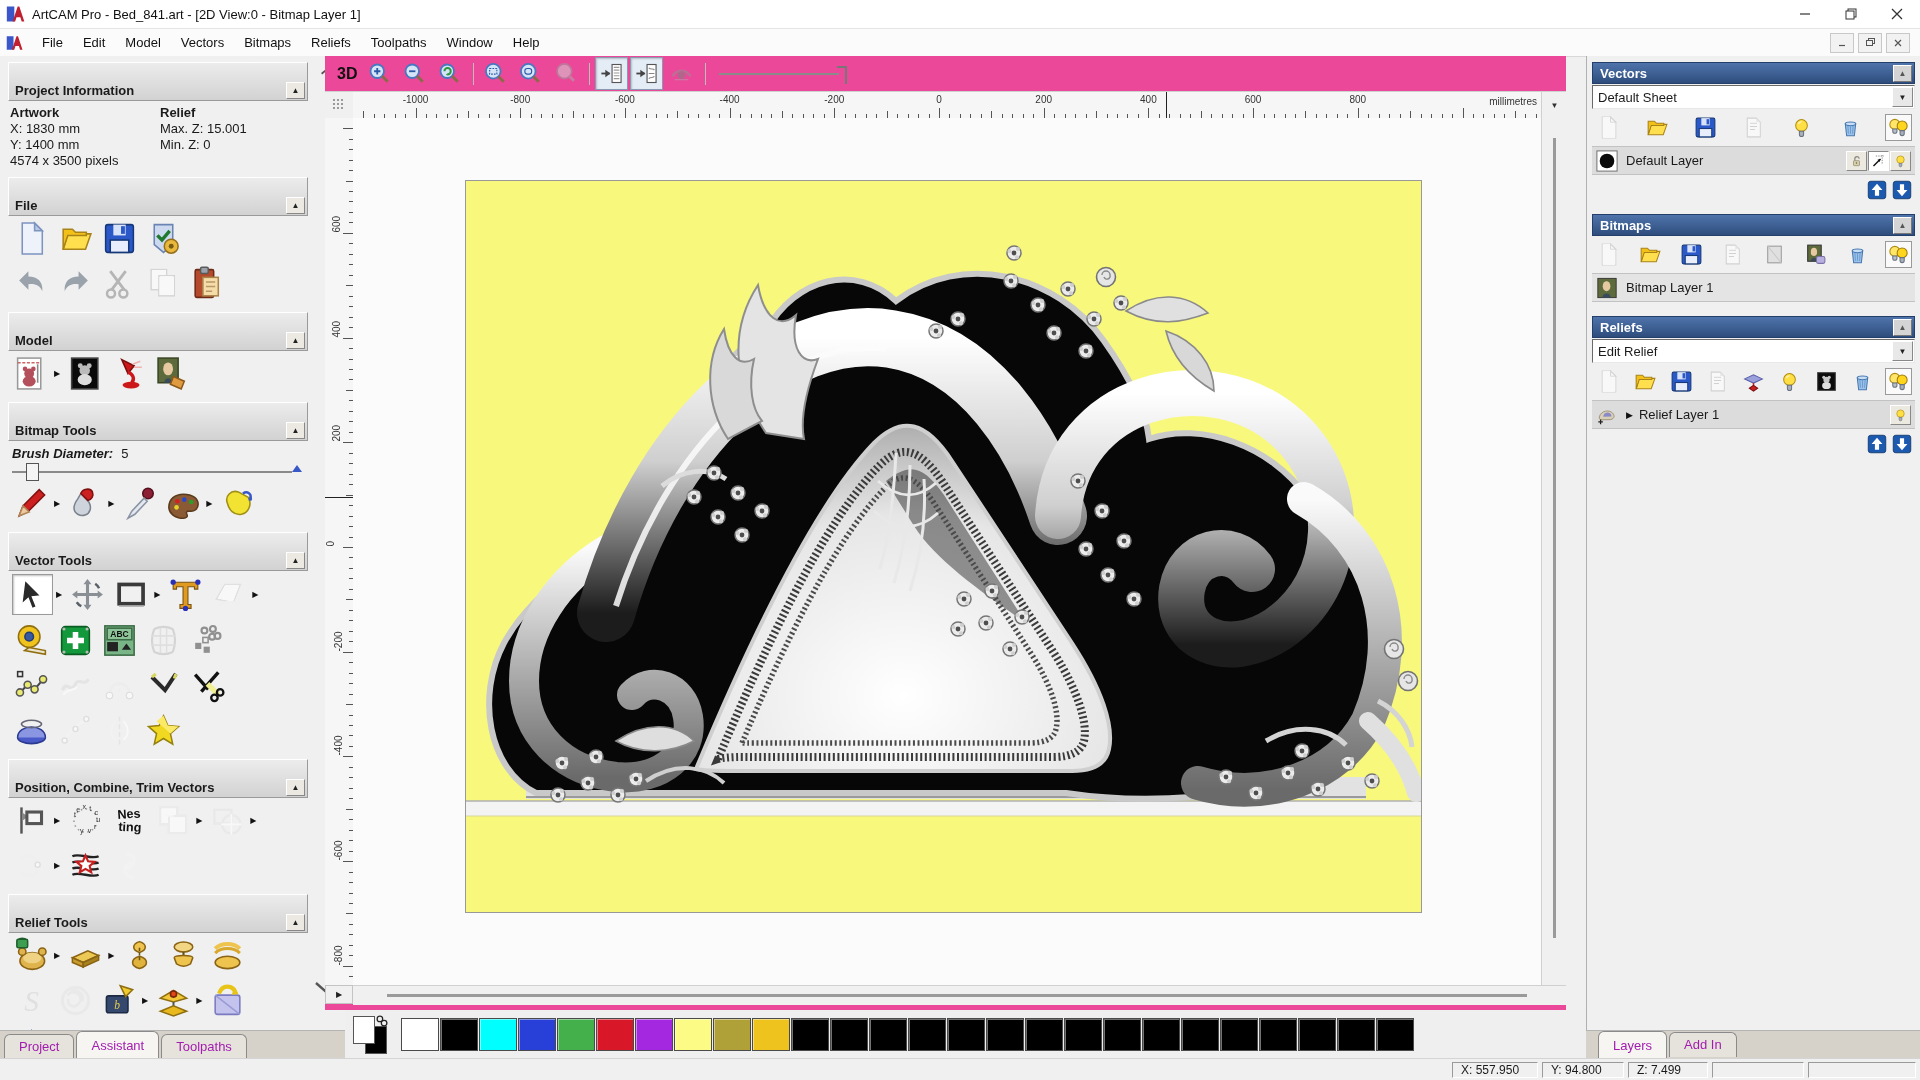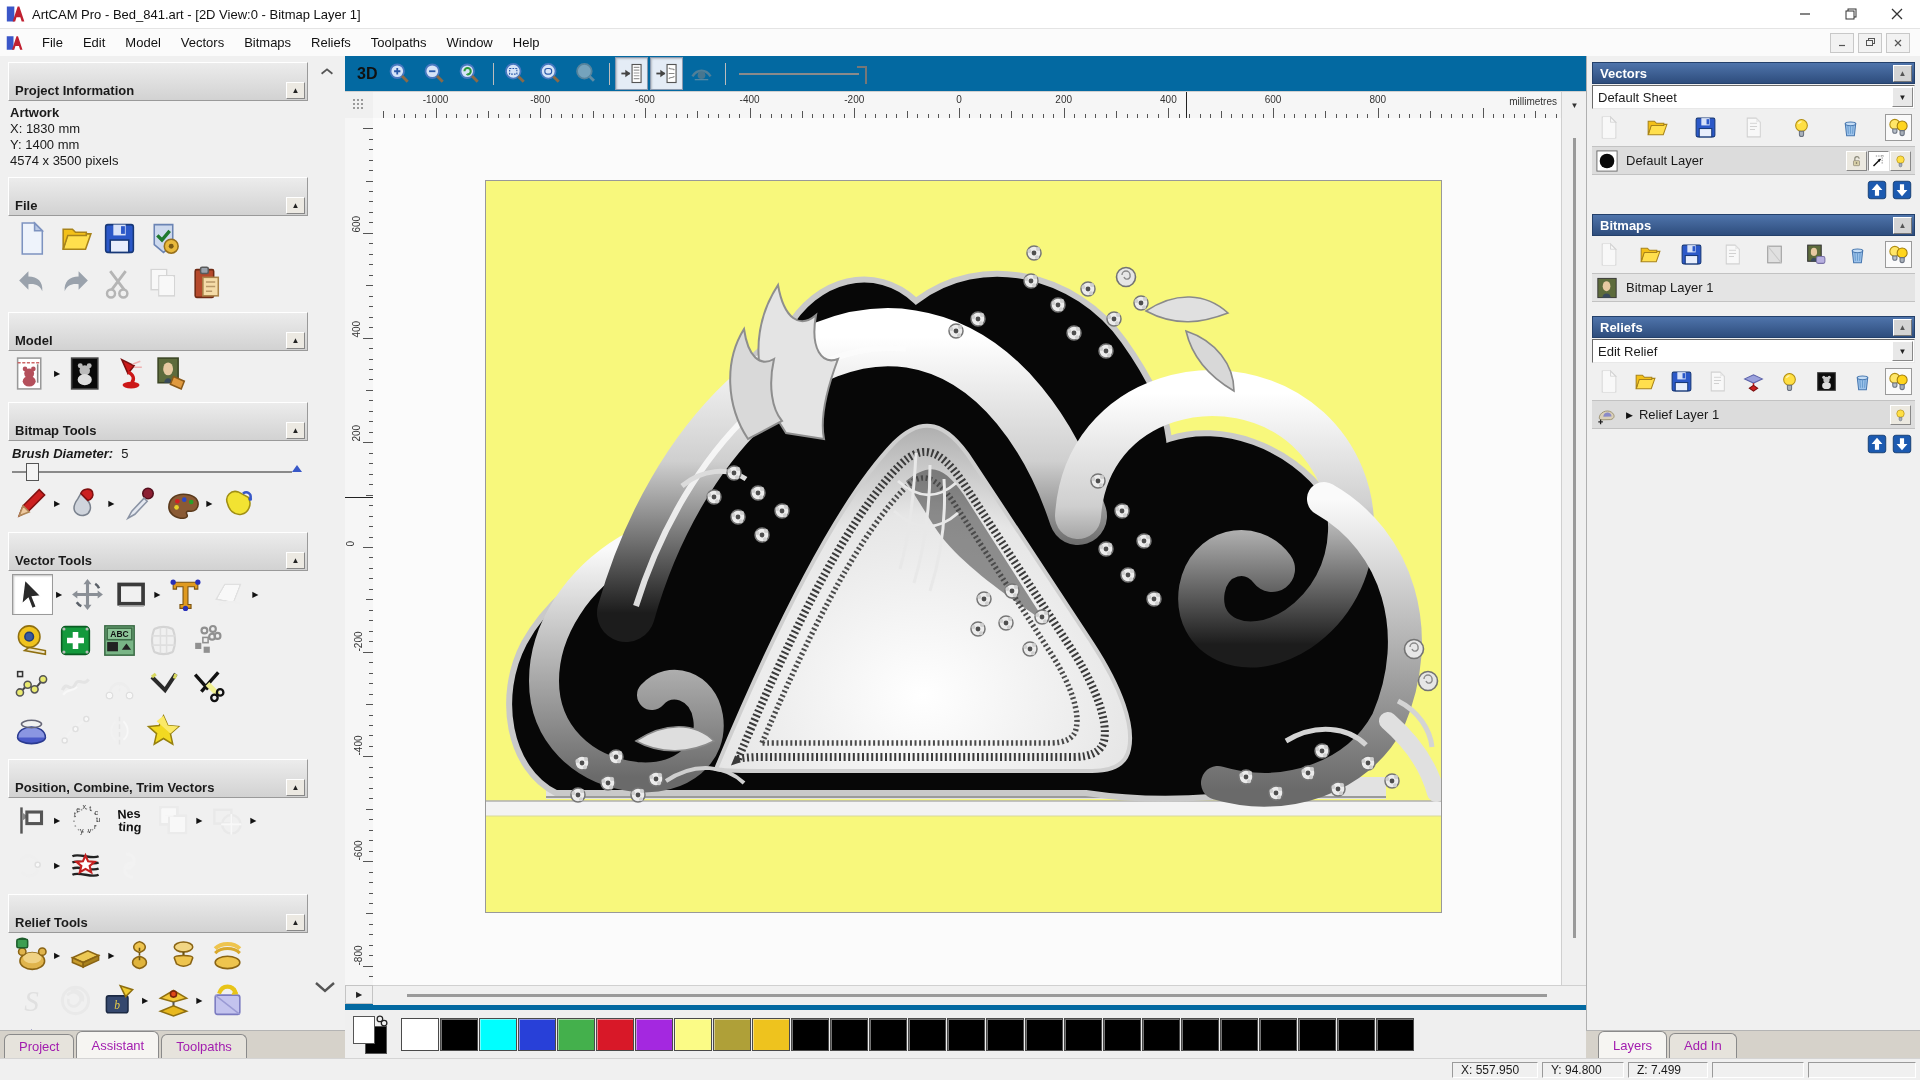--- a/index.html
+++ b/index.html
@@ -54,21 +54,21 @@
   #lp-scrollup{left:318px;top:8px;width:18px;height:16px;}
   #lp-scrolldown{left:312px;top:922px;width:26px;height:18px;}
   .chev{width:100%;height:100%;}
 
   
   #bl-tabs{left:0;top:1030px;width:345px;height:28px;background:#d6d2ca;border-top:1px solid #b4b4b4;display:flex;align-items:flex-end;padding-left:4px;box-sizing:border-box;}
   .tab{padding:4px 14px 5px 14px;background:#e6e3dc;border:1px solid #8a8a8a;border-bottom:none;border-radius:6px 6px 0 0;margin-right:2px;font-size:13px;color:#a21caf;position:relative;top:1px;}
   .tab.active{background:#f6f5f2;padding-top:6px;top:0;z-index:2;}
 
   
-  #canvas{left:345px;top:56px;width:1241px;height:954px;background:#0369a1;}
+  #canvas{left:325px;top:56px;width:1241px;height:954px;background:#ec4899;}
   #tb2d{position:absolute;left:0;top:0;width:100%;height:36px;display:flex;align-items:center;padding-left:6px;box-sizing:border-box;border-bottom:1px solid #d0d0d0;}
   #tb2d .tbbtn{width:27px;height:27px;padding:2px;margin-right:2px;border:1px solid transparent;}
   #tb2d .tbbtn svg{width:100%;height:100%;}
   #tb2d .tbbtn.pressed{border:1px solid #8a9ab0;background:#e4ecf6;box-shadow:inset 1px 1px 2px rgba(0,0,0,.2);}
   #tb2d .tbbtn.dis{filter:grayscale(1) opacity(.55);}
   #tb3d{font-weight:bold;font-size:16px;color:#111;padding:0 6px;background:none;border:none;font-family:"Liberation Sans",sans-serif;}
   .tbsep{width:1px;height:22px;background:#bcbcbc;margin:0 5px;}
   #tbslider{position:relative;width:140px;height:20px;margin-left:8px;}
   #tbslider .track{position:absolute;left:0;top:9px;width:120px;height:2px;background:#8a8a8a;}
   #tbslider .handle{position:absolute;left:118px;top:2px;width:8px;height:16px;border:2px solid #777;border-left:none;border-bottom:none;}
@@ -119,21 +119,21 @@
   .layerrow{height:27px;background:#dcdcdc;border-top:1px solid #c2c2c2;border-bottom:1px solid #c2c2c2;display:flex;align-items:center;padding:0 4px;}
   .layerrow .lthumb{width:22px;height:22px;margin-right:8px;flex:0 0 auto;}
   .layerrow .lname{flex:1;font-size:13px;white-space:nowrap;}
   .lbtn{width:21px;height:20px;border:1px solid;border-color:#fff #888 #888 #fff;background:#ece9e0;margin-left:1px;padding:1px;box-sizing:border-box;}
   .lbtn svg{width:100%;height:100%;}
   .lbtn.pressed{background:#fff;border-color:#888 #fff #fff #888;}
   .updown{display:flex;justify-content:flex-end;gap:5px;padding:5px 3px 0 0;}
   .udbtn{width:20px;height:20px;}
   .udbtn svg{width:100%;height:100%;}
   .expander{font-size:9px;margin-right:6px;color:#111;}
-  #br-tabs{left:1586px;top:1030px;width:334px;height:28px;background:#d6d2ca;border-top:1px solid #b4b4b4;display:flex;align-items:center;padding-left:12px;box-sizing:border-box;}
+  #br-tabs{left:1586px;top:1030px;width:334px;height:28px;background:#d6d2ca;border-top:1px solid #b4b4b4;display:flex;align-items:flex-start;padding-left:12px;box-sizing:border-box;}
 
   
   #statusbar{left:0;top:1058px;width:1920px;height:22px;background:#f0f0f0;border-top:1px solid #d4d4d4;display:flex;align-items:center;justify-content:flex-end;padding-right:4px;box-sizing:border-box;gap:4px;}
   .scell{height:16px;border:1px solid;border-color:#9a9a9a #ffffff #ffffff #9a9a9a;font-size:12px;padding:0 8px;display:flex;align-items:center;background:#f0f0f0;}
 </style>
 </head>
 <body>
 
 <div id="titlebar" class="abs">
   <span class="logo">
@@ -197,20 +197,25 @@
     <div class="sechdr">
       <span class="ttl">Project Information</span>
       <span class="secarr">▲</span>
     </div>
     <div class="pi-body">
       <div class="pi-col1">
         <div class="pi-h">Artwork</div>
         <div>X: 1830 mm</div>
         <div>Y: 1400 mm</div>
         <div>4574 x 3500 pixels</div>
+      </div>
+      <div class="pi-col2">
+        <div class="pi-h">Relief</div>
+        <div>Max. Z: 15.001</div>
+        <div>Min. Z: 0</div>
       </div>
     </div>
   </div>
 
   <div class="sec">
     <div class="sechdr">
       <span class="ttl">File</span>
       <span class="secarr">▲</span>
     </div>
     <div class="iconrow">

